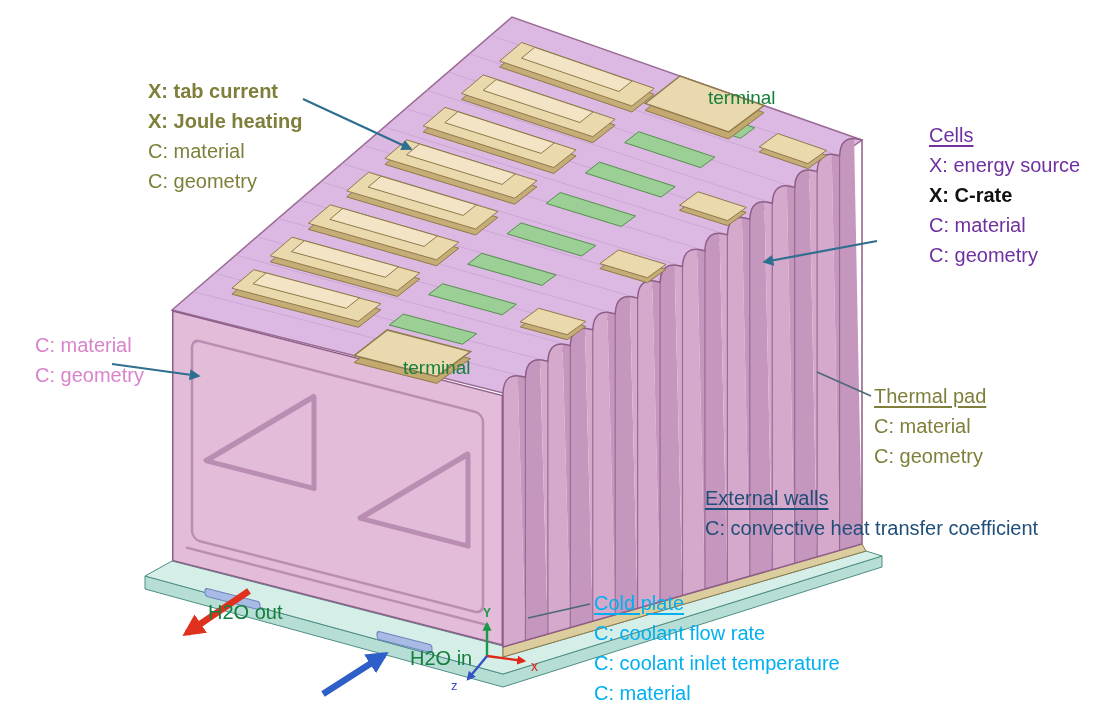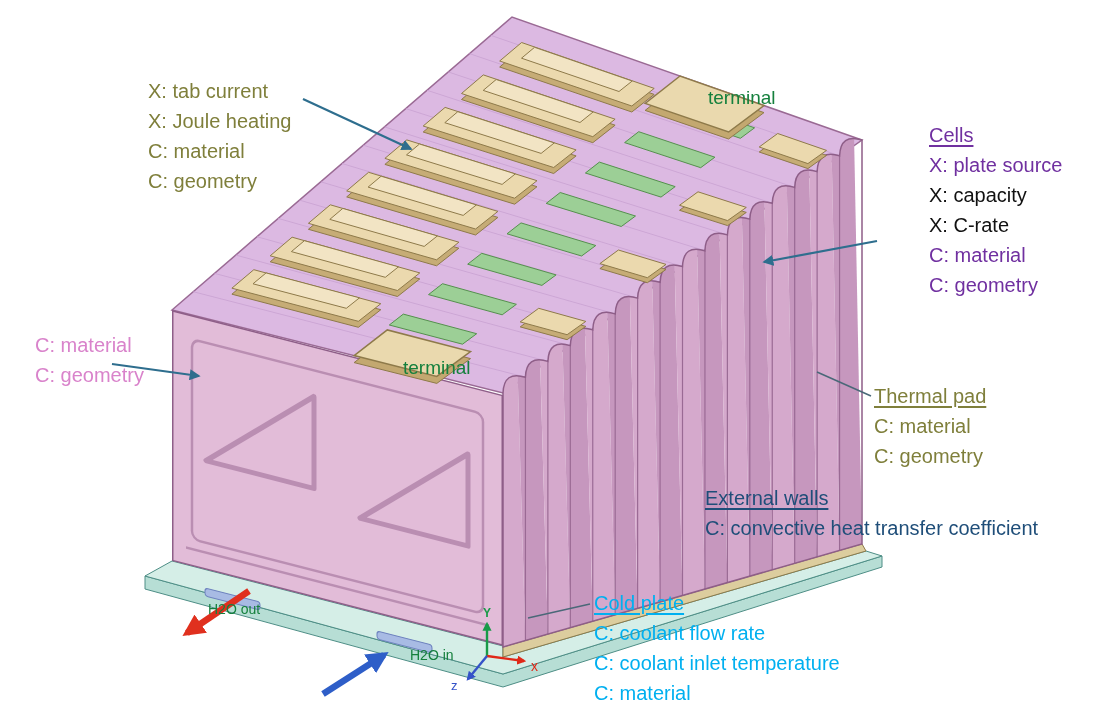--- a/index.html
+++ b/index.html
@@ -3,24 +3,24 @@
 <meta charset="utf-8">
 <style>
   html,body{margin:0;padding:0;background:#fff;}
   .stage{
     position:relative;width:1119px;height:705px;background:#fff;overflow:hidden;
     font-family:"Liberation Sans",sans-serif;
   }
   svg{position:absolute;left:0;top:0;}
   .callout{position:absolute;font-size:20px;line-height:30px;white-space:nowrap;}
   .callout .title{text-decoration:underline;text-underline-offset:3px;}
-  .b{font-weight:400;}
+  .b{font-weight:700;}
   .black{color:#111;}
   .figlabel{position:absolute;color:#15803d;font-size:19px;white-space:nowrap;}
-  .h2o{font-size:14px;}
+  .h2o{font-size:20px;}
   #ylab{fill:var(--axisy);font-weight:bold;font-size:12px;}
   #xlab{fill:var(--axisx);font-size:14px;}
   #zlab{fill:var(--axisz);font-size:13px;}
 </style>
 </head>
 <body>
 
 <div class="stage" id="stage" style="--olive: #7F7F3B; --purple: #7030A0; --pink: #D983CB; --extblue: #1F4E79; --cyan: #00B0F0; --axisx: #E02818; --axisy: #189A48; --axisz: #3452C8;">
 
   <svg id="scene" width="1119" height="705" viewBox="0 0 1119 705">
@@ -178,22 +178,21 @@
 
   <div class="callout" style="left:148px;top:76px;color:var(--olive)">
     <div class="b">X: tab current</div>
     <div class="b">X: Joule heating</div>
     <div>C: material</div>
     <div>C: geometry</div>
   </div>
 
   <div class="callout" style="left:929px;top:120px;color:var(--purple)">
     <div class="title">Cells</div>
-    <div>X: plate source</div>
-    <div class="b black">X: capacity</div>
+    <div>X: energy source</div>
     <div class="b black">X: C-rate</div>
     <div>C: material</div>
     <div>C: geometry</div>
   </div>
 
   <div class="callout" style="left:35px;top:330px;color:var(--pink)">
     <div>C: material</div>
     <div>C: geometry</div>
   </div>
 

